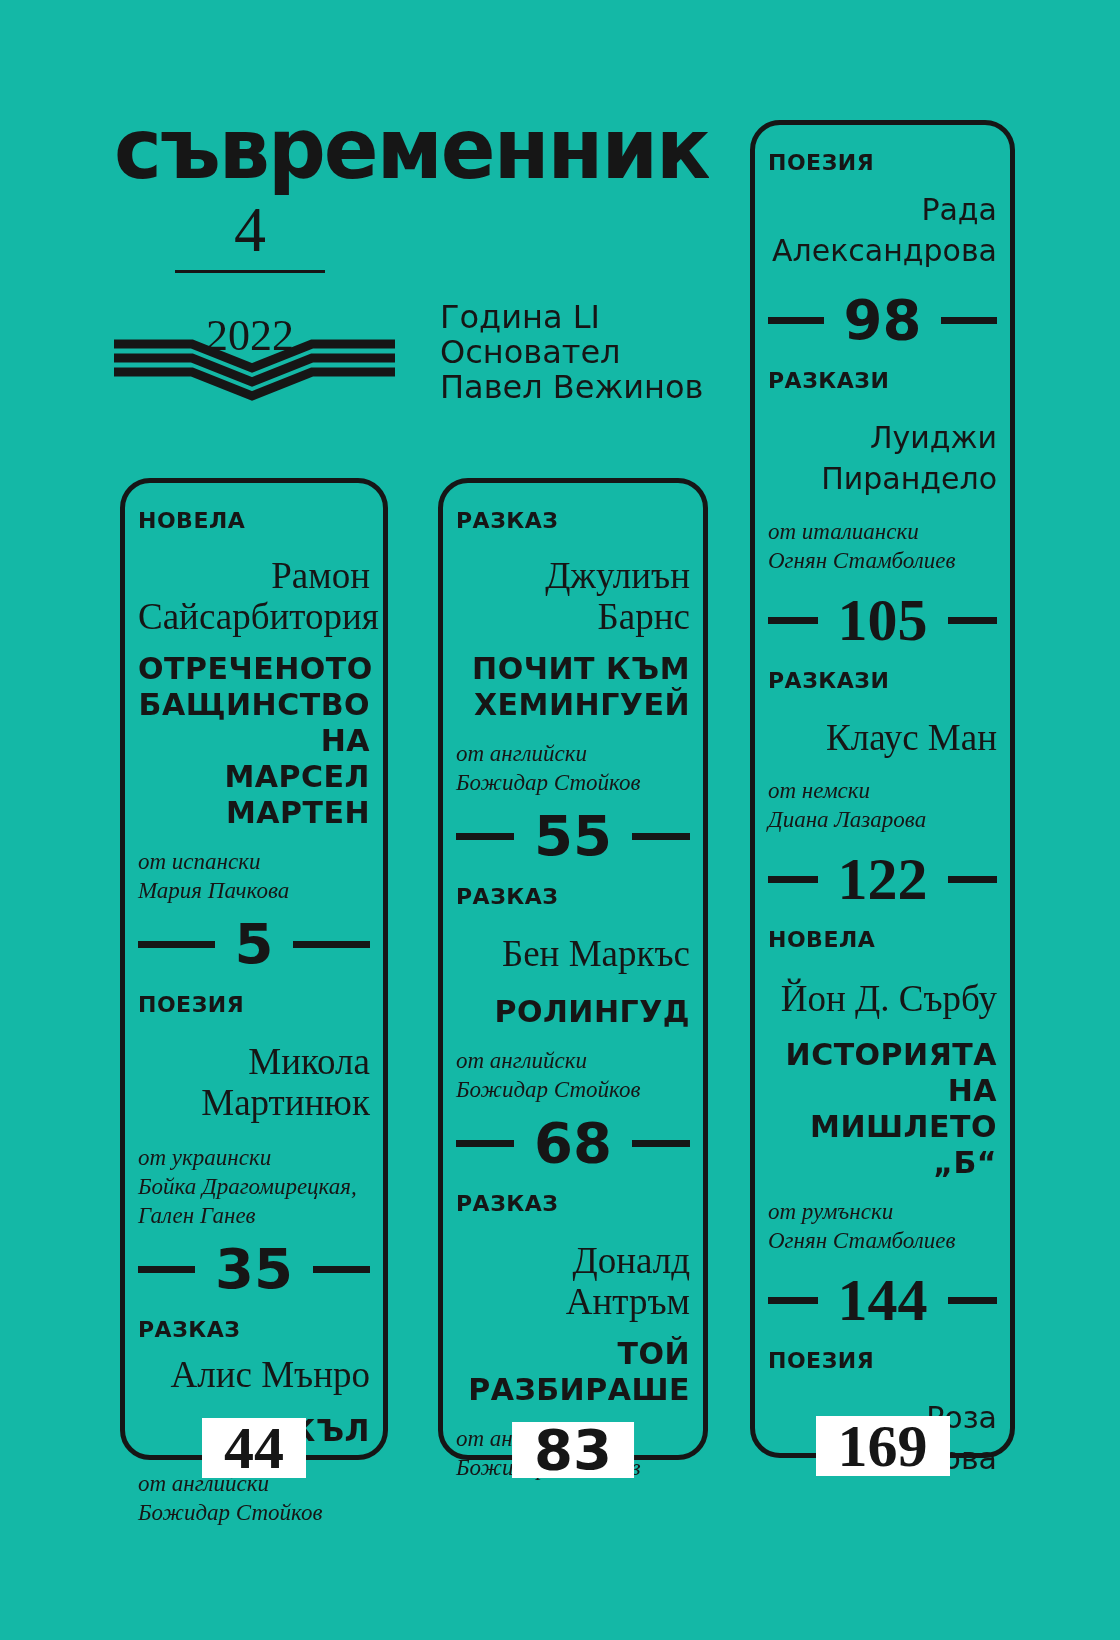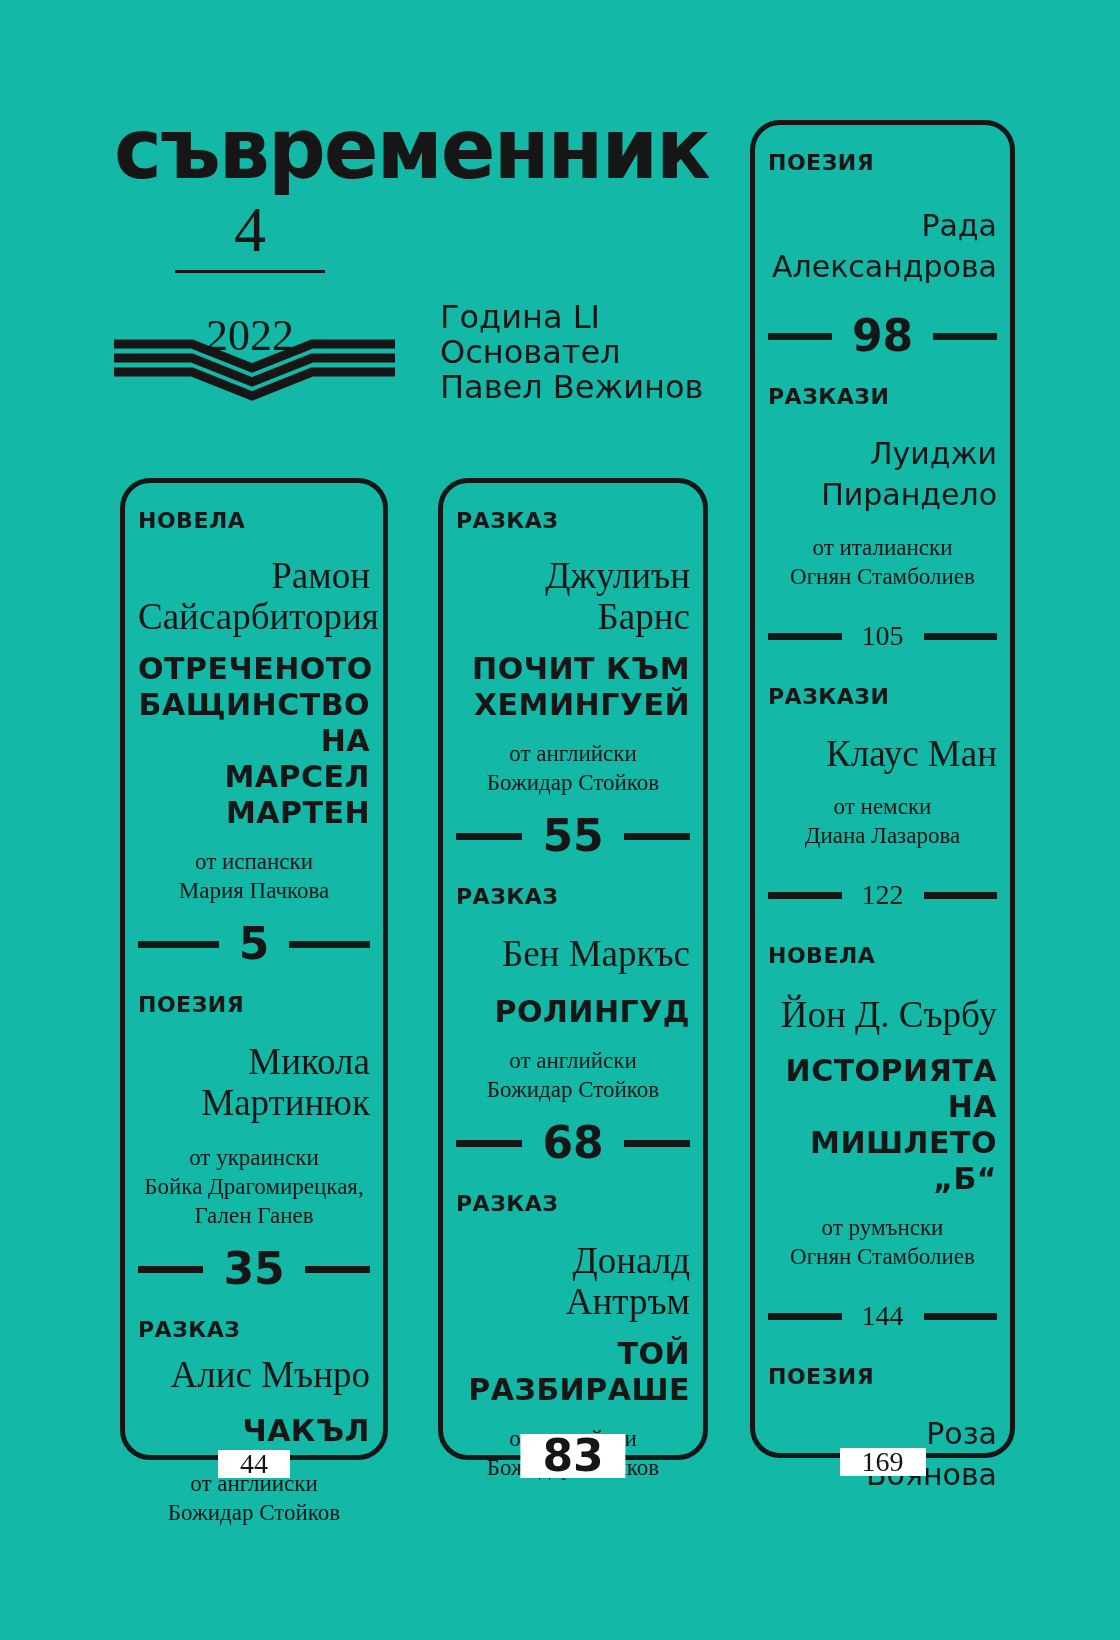--- a/index.html
+++ b/index.html
@@ -59,28 +59,28 @@
     font-weight:400;font-size:30px;line-height:41px;
   }
   .title{
     font-family:"DejaVu Sans",sans-serif;
     font-weight:700;font-size:30px;line-height:36px;
     letter-spacing:0.5px;
     text-align:right;white-space:pre-line;
   }
   .credit{
     font-family:"Liberation Serif",serif;
-    font-size:23px;line-height:29px;
-    text-align:center;white-space:pre-line;
+    font-style:italic;font-size:23px;line-height:29px;
+    text-align:left;white-space:pre-line;
   }
   .pagerow{display:flex;align-items:center;height:46px;}
   .dash{flex:1;height:7px;background:#161616;}
   .num{line-height:1;margin:0 20px;}
-  .num.sans{font-family:"DejaVu Sans",sans-serif;font-weight:700;font-size:44px;}
-  .num.serif{font-family:"Liberation Serif",serif;font-weight:400;font-size:28px;}
+  .num.sans{font-family:"DejaVu Sans",sans-serif;font-weight:700;font-size:56px;}
+  .num.serif{font-family:"Liberation Serif",serif;font-weight:700;font-size:60px;}
   .bottomnum{
     position:absolute;left:50%;bottom:-23px;transform:translateX(-50%);
     background:#ffffff;padding:0 22px;margin:0;
   }
 </style>
 </head>
 <body>
 
 <div class="page">
 
@@ -173,21 +173,21 @@
     <div class="title" style="margin-top:14px">ТОЙ
 РАЗБИРАШЕ</div>
     <div class="credit" style="margin-top:16px">от английски
 Божидар Стойков</div>
 
     <span class="num sans bottomnum">83</span>
   </section>
 
   <section class="box box-right">
     <div class="label">ПОЕЗИЯ</div>
-    <div class="author rounded" style="margin-top:28px">Рада
+    <div class="author rounded" style="margin-top:12px">Рада
 Александрова</div>
     <div class="pagerow" style="margin-top:26px">
       <span class="dash"></span>
       <span class="num sans">98</span>
       <span class="dash"></span>
     </div>
 
     <div class="label" style="margin-top:24px">РАЗКАЗИ</div>
     <div class="author rounded" style="margin-top:22px">Луиджи
 Пирандело</div>

